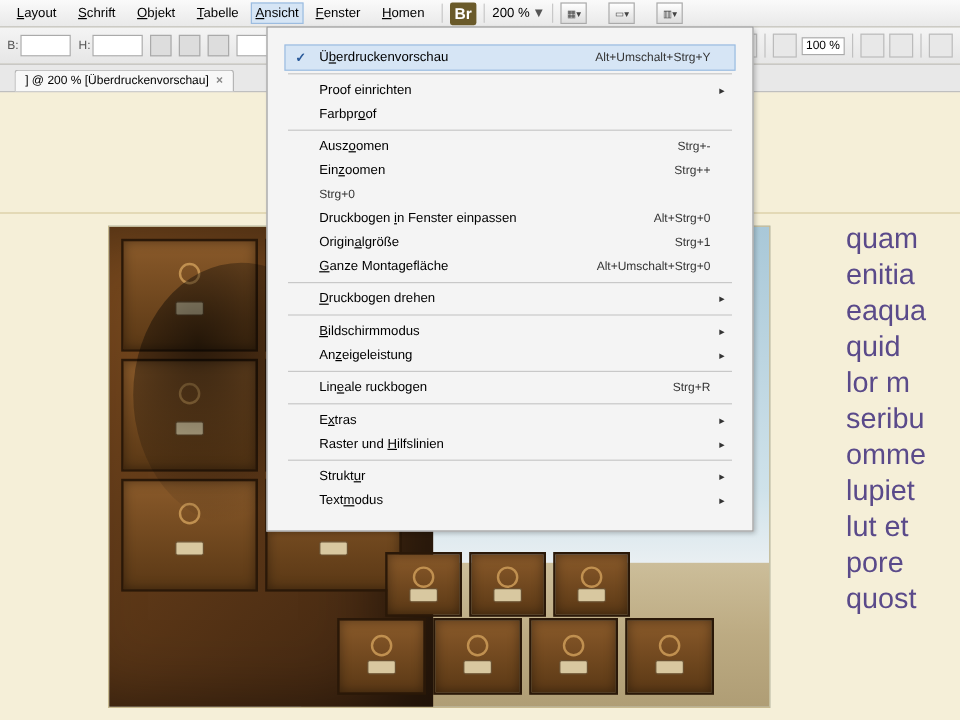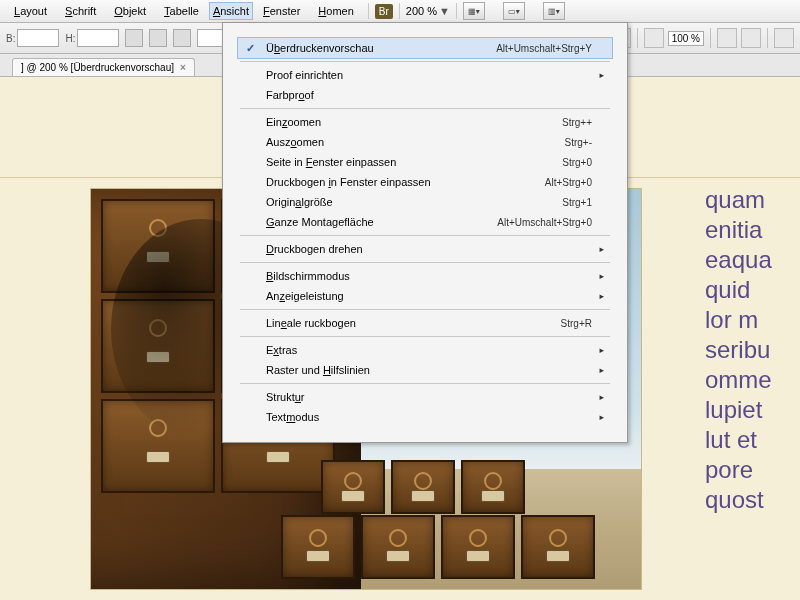--- a/index.html
+++ b/index.html
@@ -1,20 +1,20 @@
 <!DOCTYPE html>
 <html><head>
 <meta charset="utf-8">
 <style>
 html,body{margin:0;padding:0;font-family:Tahoma,Arial,sans-serif;font-size:11px;background:#f5efd8;width:800px;height:600px;overflow:hidden}
 .menubar{background:linear-gradient(#fafafa,#e9e9e9);border-bottom:1px solid #b5b5b5;height:22px;display:flex;align-items:center;padding:0 6px;gap:2px}
 .menubar .mitem{padding:3px 8px;cursor:default}
 .menubar .mitem.active{background:#d6e5f5;border:1px solid #9cbce0;padding:2px 3px}
 .menubar .sep{width:1px;height:16px;background:#c8c8c8;margin:0 4px}
-.menubar .br{background:#6a5a2a;color:#fff;font-weight:normal;font-size:10px;padding:2px 4px;border-radius:2px}
+.menubar .br{background:#6a5a2a;color:#fff;font-weight:bold;font-size:13px;padding:2px 4px;border-radius:2px}
 .menubar .zoom{font-size:11px}
 .menubar .dd{color:#555}
 .under{text-decoration:underline}
 .toolbar{background:linear-gradient(#f4f4f4,#e6e6e6);border-bottom:1px solid #b5b5b5;height:30px;display:flex;align-items:center;padding:0 6px;gap:6px;font-size:10px;color:#555}
 .toolbar .field{display:flex;align-items:center;gap:2px}
 .toolbar .box{width:40px;height:16px;background:#fff;border:1px solid #aaa}
 .toolbar .ico{width:16px;height:16px;background:#ddd;border:1px solid #aaa}
 .tbright{position:absolute;top:23px;right:6px;display:flex;align-items:center;gap:4px;height:30px}
 .tbright .ico{width:18px;height:18px;background:#e8e8e8;border:1px solid #bbb}
 .tbright .vsep{width:1px;height:20px;background:#c0c0c0;margin:0 2px}
@@ -165,29 +165,28 @@
   </div>
   <hr>
   <div class="row sub">
       <span class="label">Proof einrichten</span>
     </div>
   <div class="row">
       <span class="label"><span>Farbpr</span><span class="u">o</span><span>of</span></span>
     </div>
   <hr>
   <div class="row">
+      <span class="label"><span>Ausz</span><span class="u">o</span><span>omen</span></span>
+      <span class="short">Strg+-</span>
+    </div>
+  <div class="row">
       <span class="label"><span>Ein</span><span class="u">z</span><span>oomen</span></span>
       <span class="short">Strg++</span>
     </div>
   <div class="row">
-      <span class="label"><span>Ausz</span><span class="u">o</span><span>omen</span></span>
-      <span class="short">Strg+-</span>
-    </div>
-  <div class="row">
-      <span class="label"><span>Seite in </span><span class="u">F</span><span>enster einpassen</span></span>
       <span class="short">Strg+0</span>
     </div>
   <div class="row">
       <span class="label"><span>Druckbogen </span><span class="u">i</span><span>n Fenster einpassen</span></span>
       <span class="short">Alt+Strg+0</span>
     </div>
   <div class="row">
       <span class="label"><span>Origin</span><span class="u">a</span><span>lgröße</span></span>
       <span class="short">Strg+1</span>
     </div>

